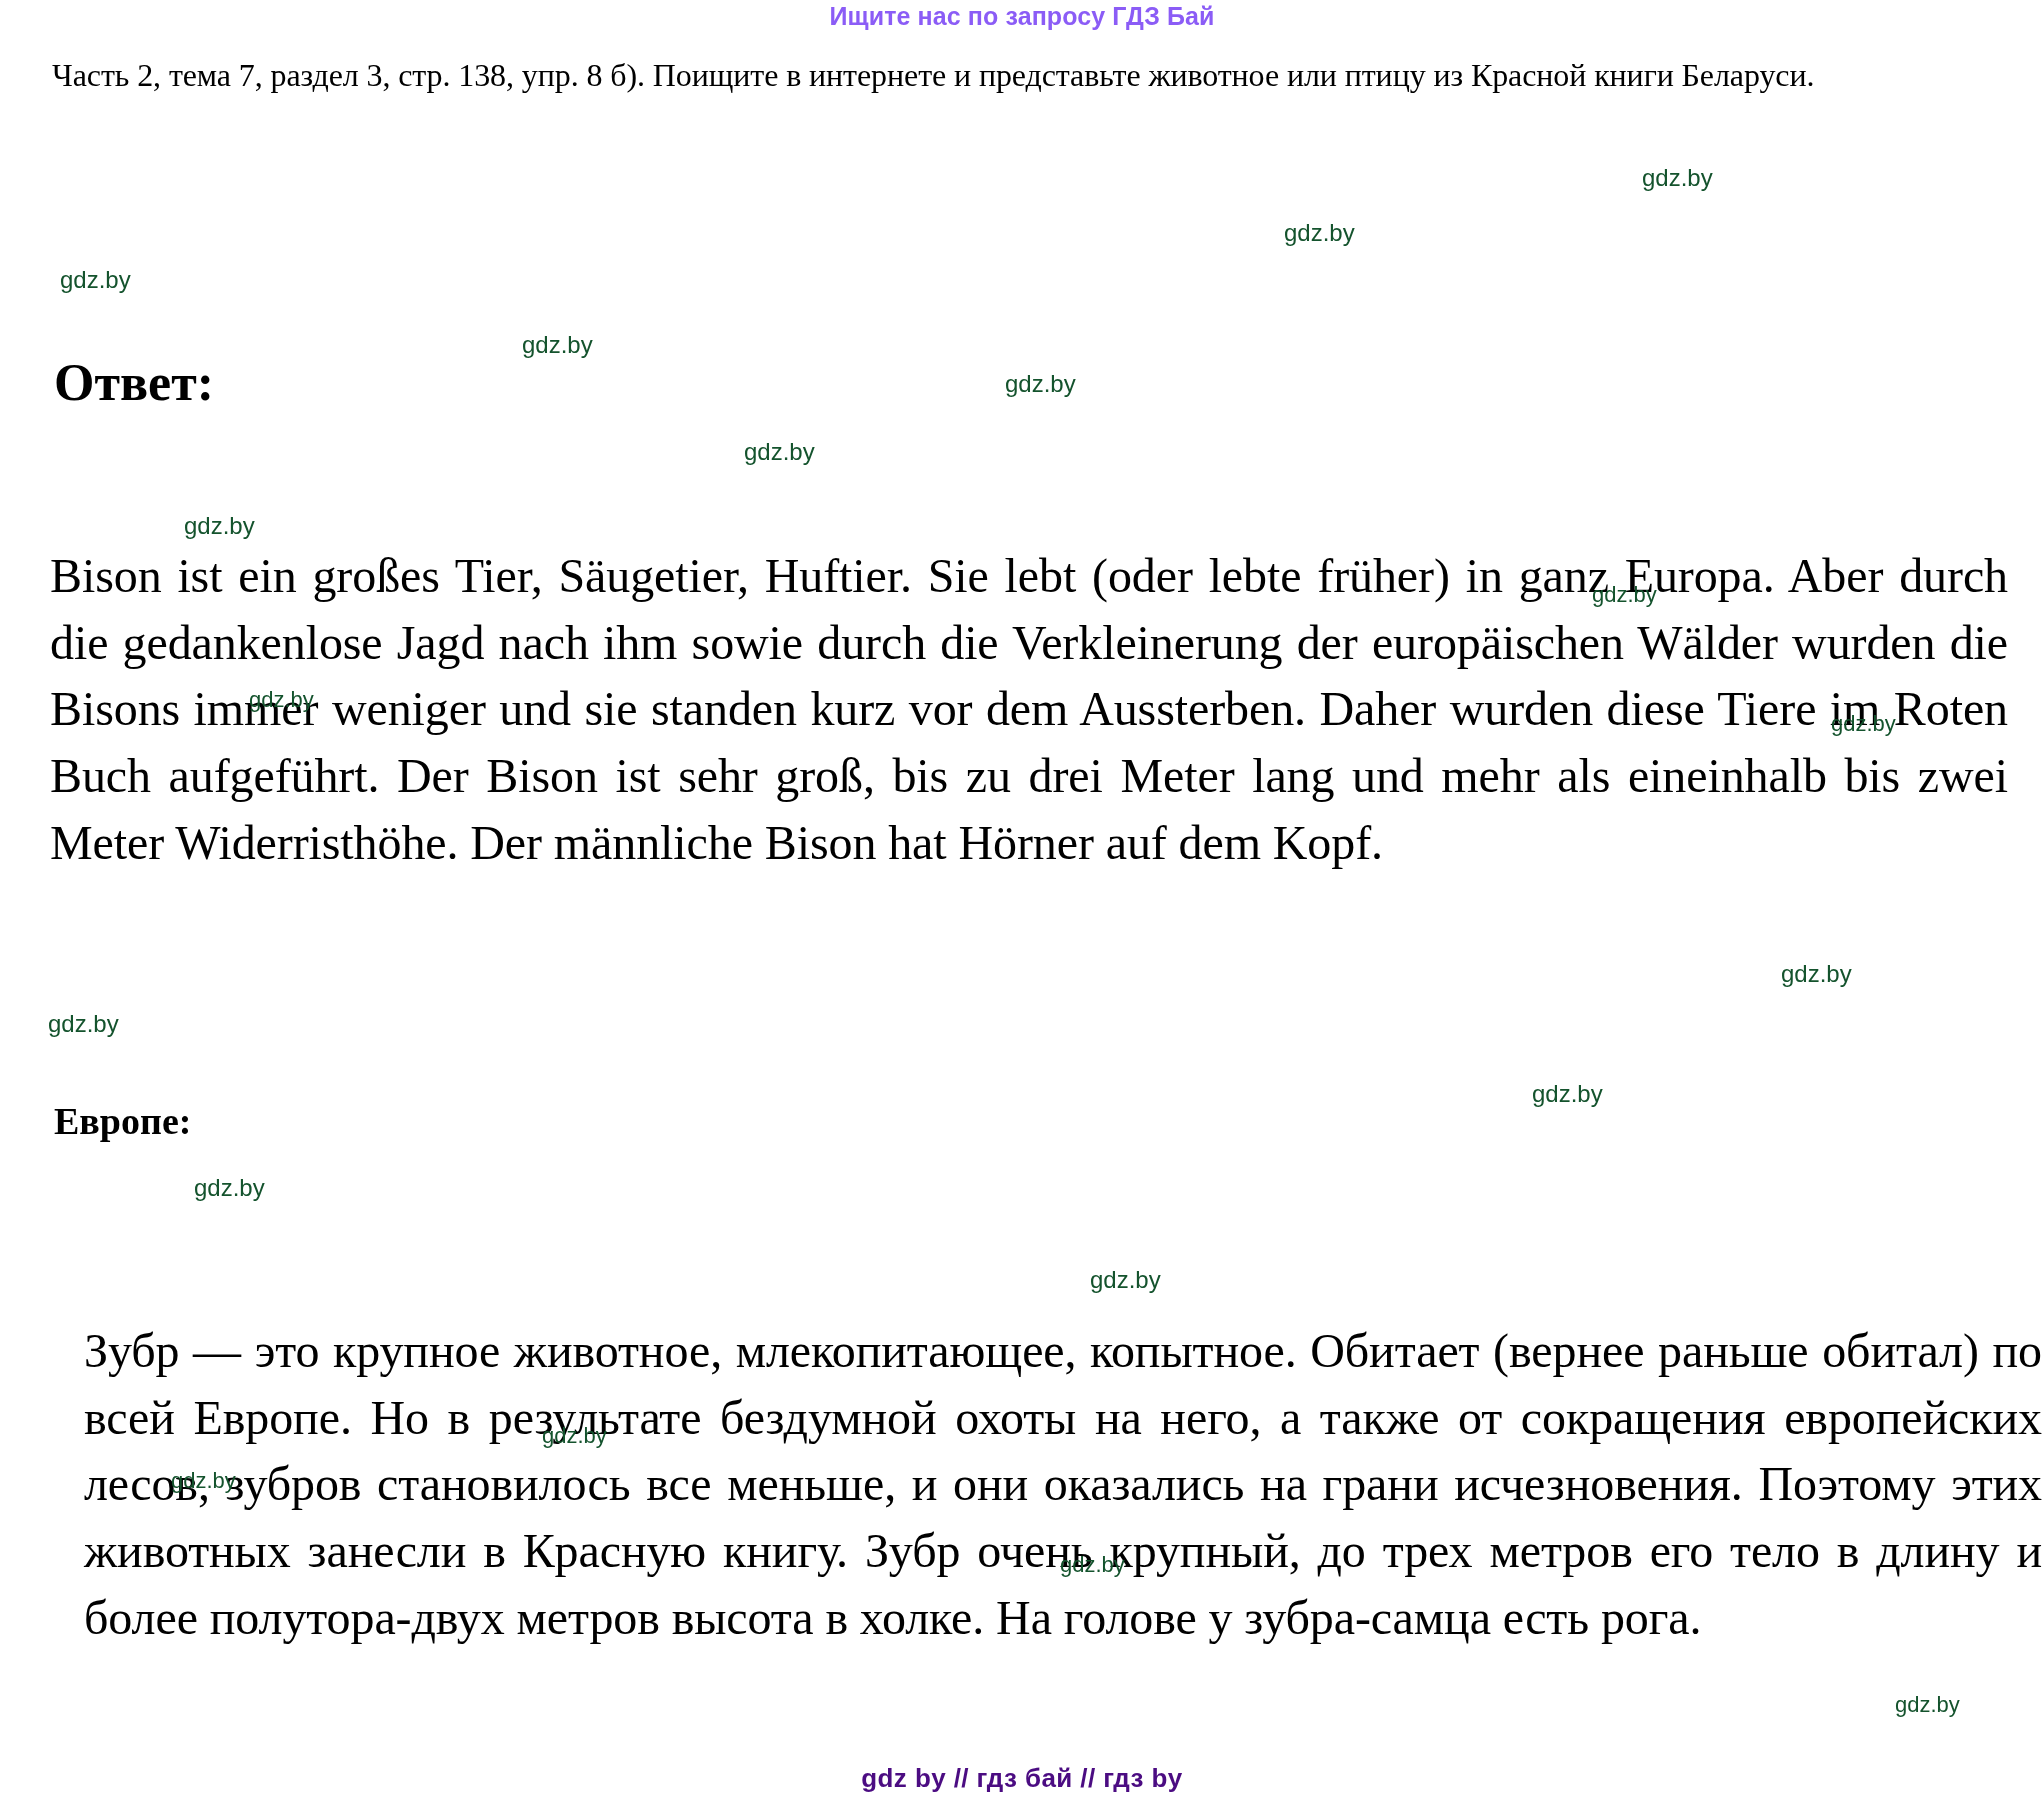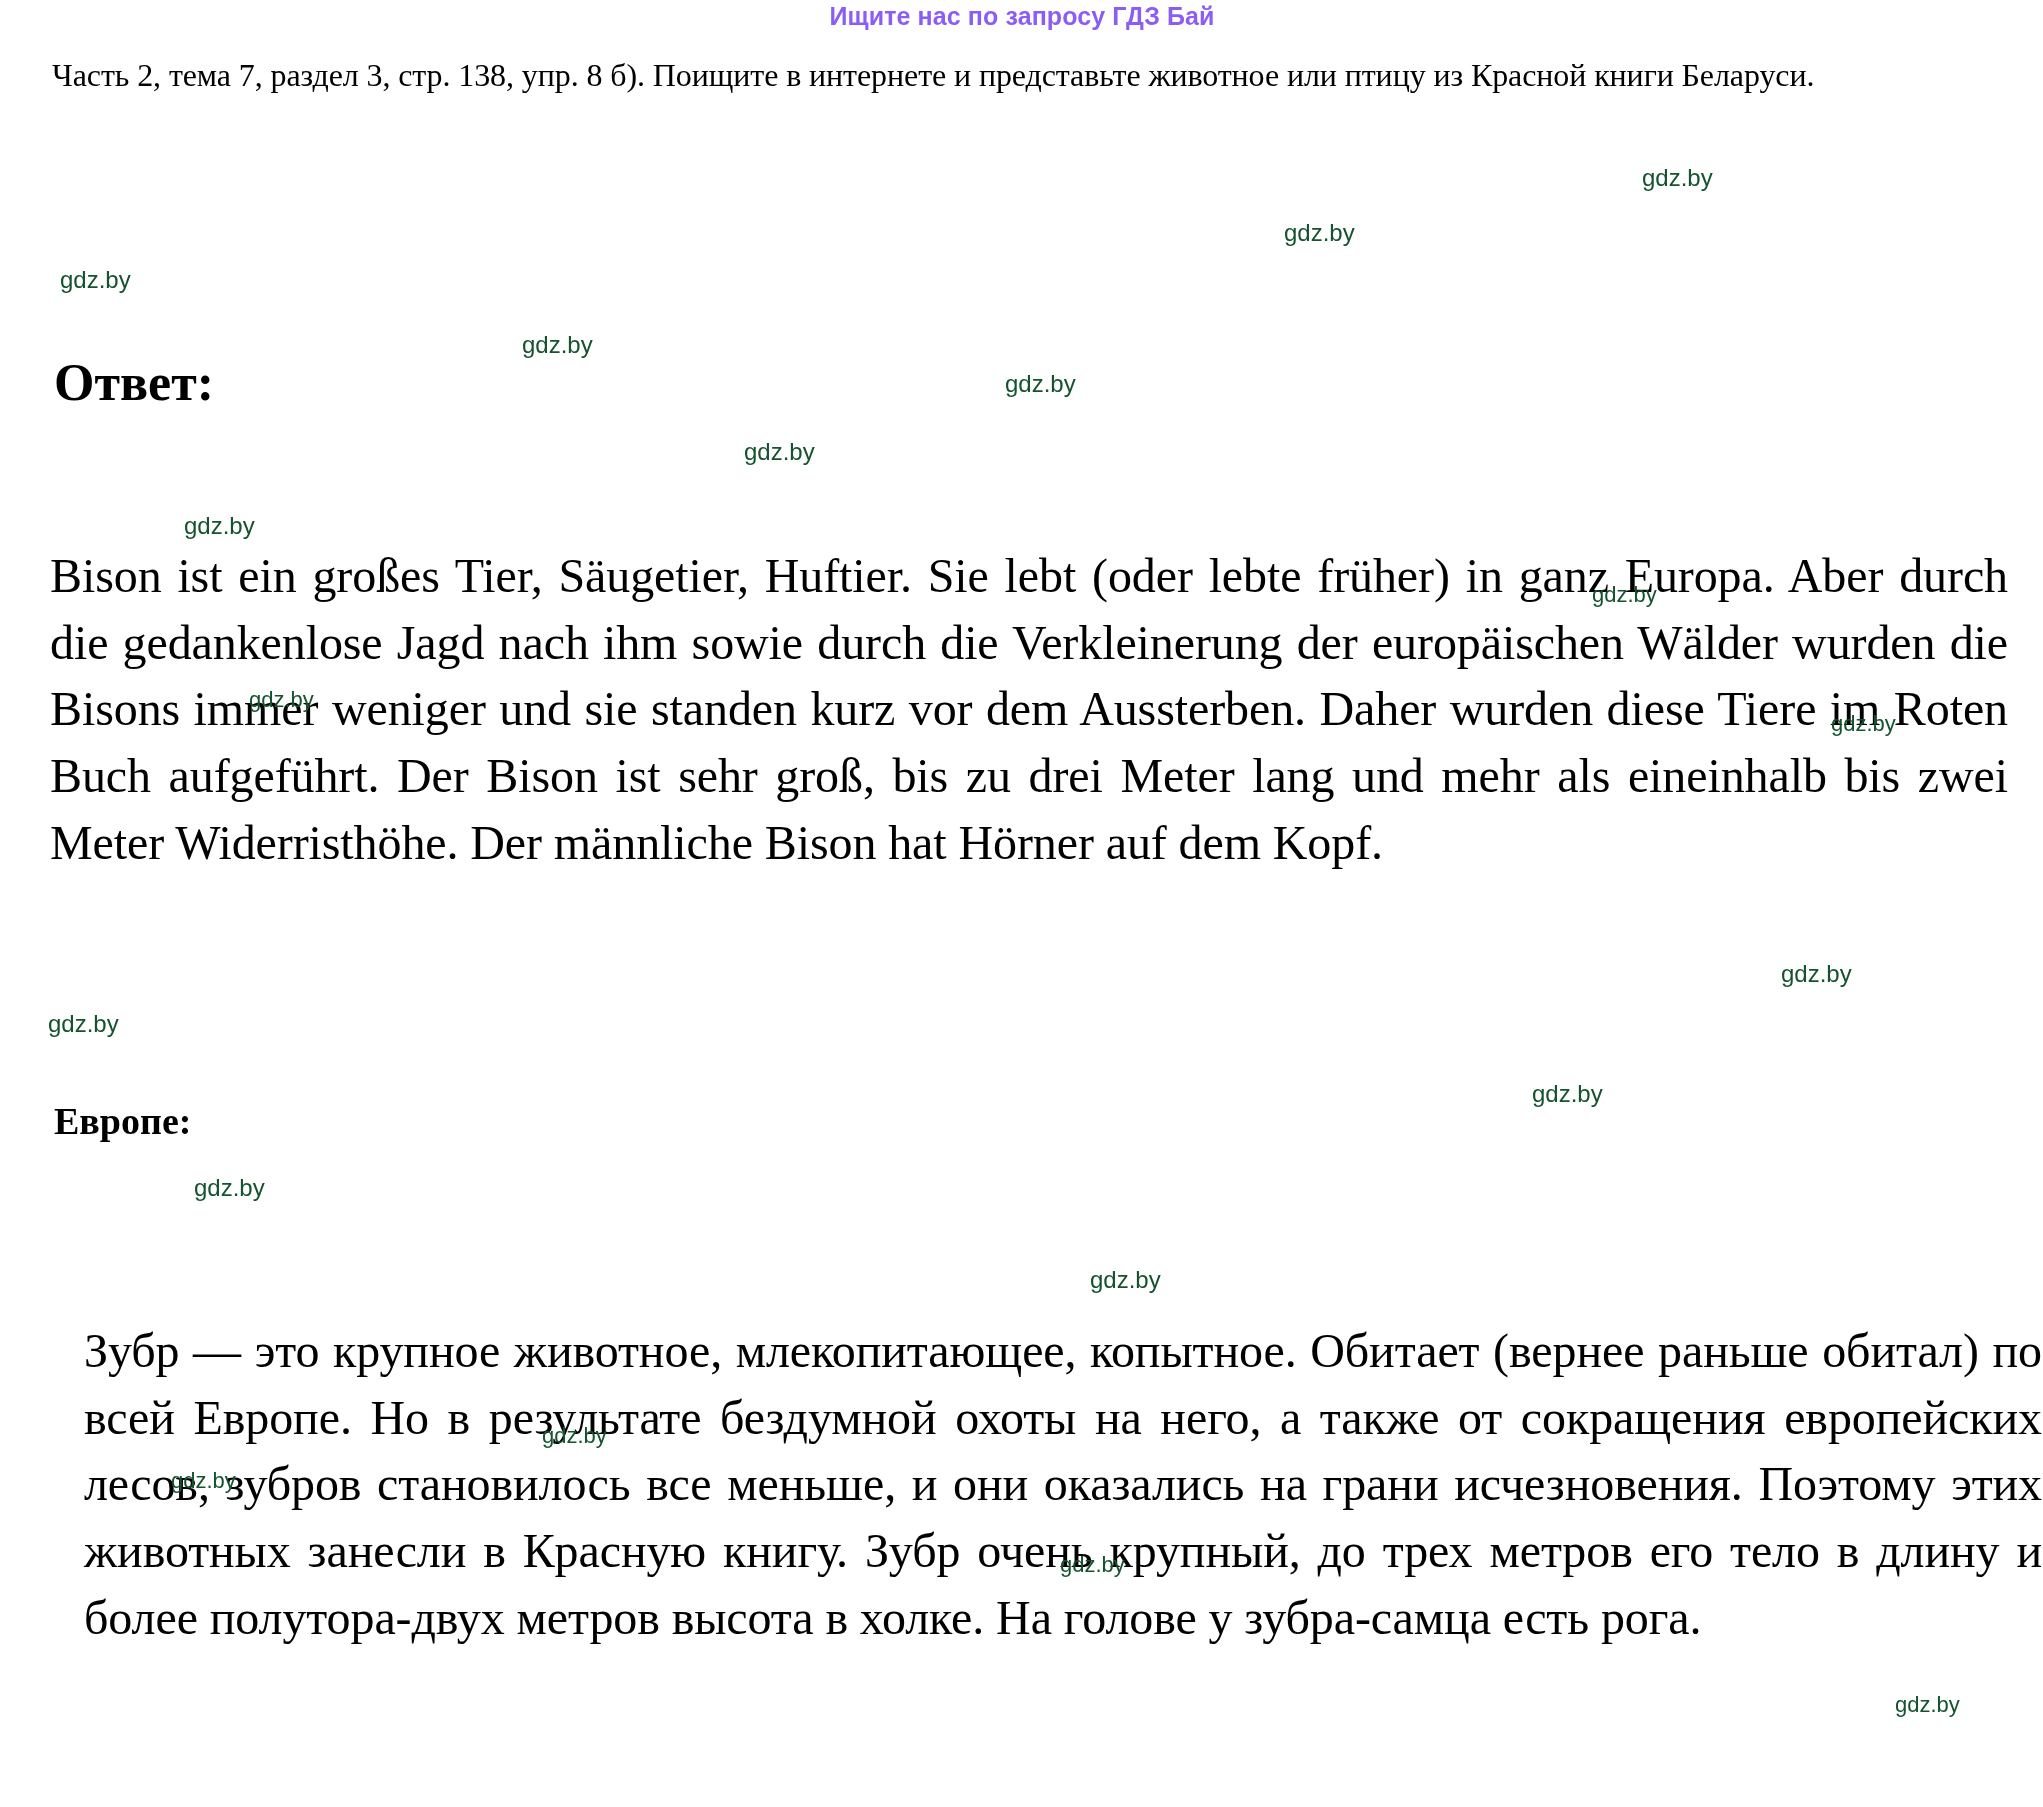--- a/index.html
+++ b/index.html
@@ -136,15 +136,16 @@
       <div class="watermark" style="left: 48px; top: 1010px; font-size: 24px;">gdz.by</div>
       <div class="watermark" style="left: 1532px; top: 1080px; font-size: 24px;">gdz.by</div>
       <div class="watermark" style="left: 194px; top: 1174px; font-size: 24px;">gdz.by</div>
       <div class="watermark" style="left: 1090px; top: 1266px; font-size: 24px;">gdz.by</div>
       <div class="watermark" style="left: 542px; top: 1423px; font-size: 22px;">gdz.by</div>
       <div class="watermark" style="left: 171px; top: 1468px; font-size: 22px;">gdz.by</div>
       <div class="watermark" style="left: 1060px; top: 1552px; font-size: 22px;">gdz.by</div>
       <div class="watermark" style="left: 1895px; top: 1692px; font-size: 22px;">gdz.by</div>
     </div>
 
+  <div class="site-footer" style="color: rgb(75, 12, 130);">gdz by  //  гдз бай  //  гдз by</div>
 
 </div>
 
 
 </body></html>

